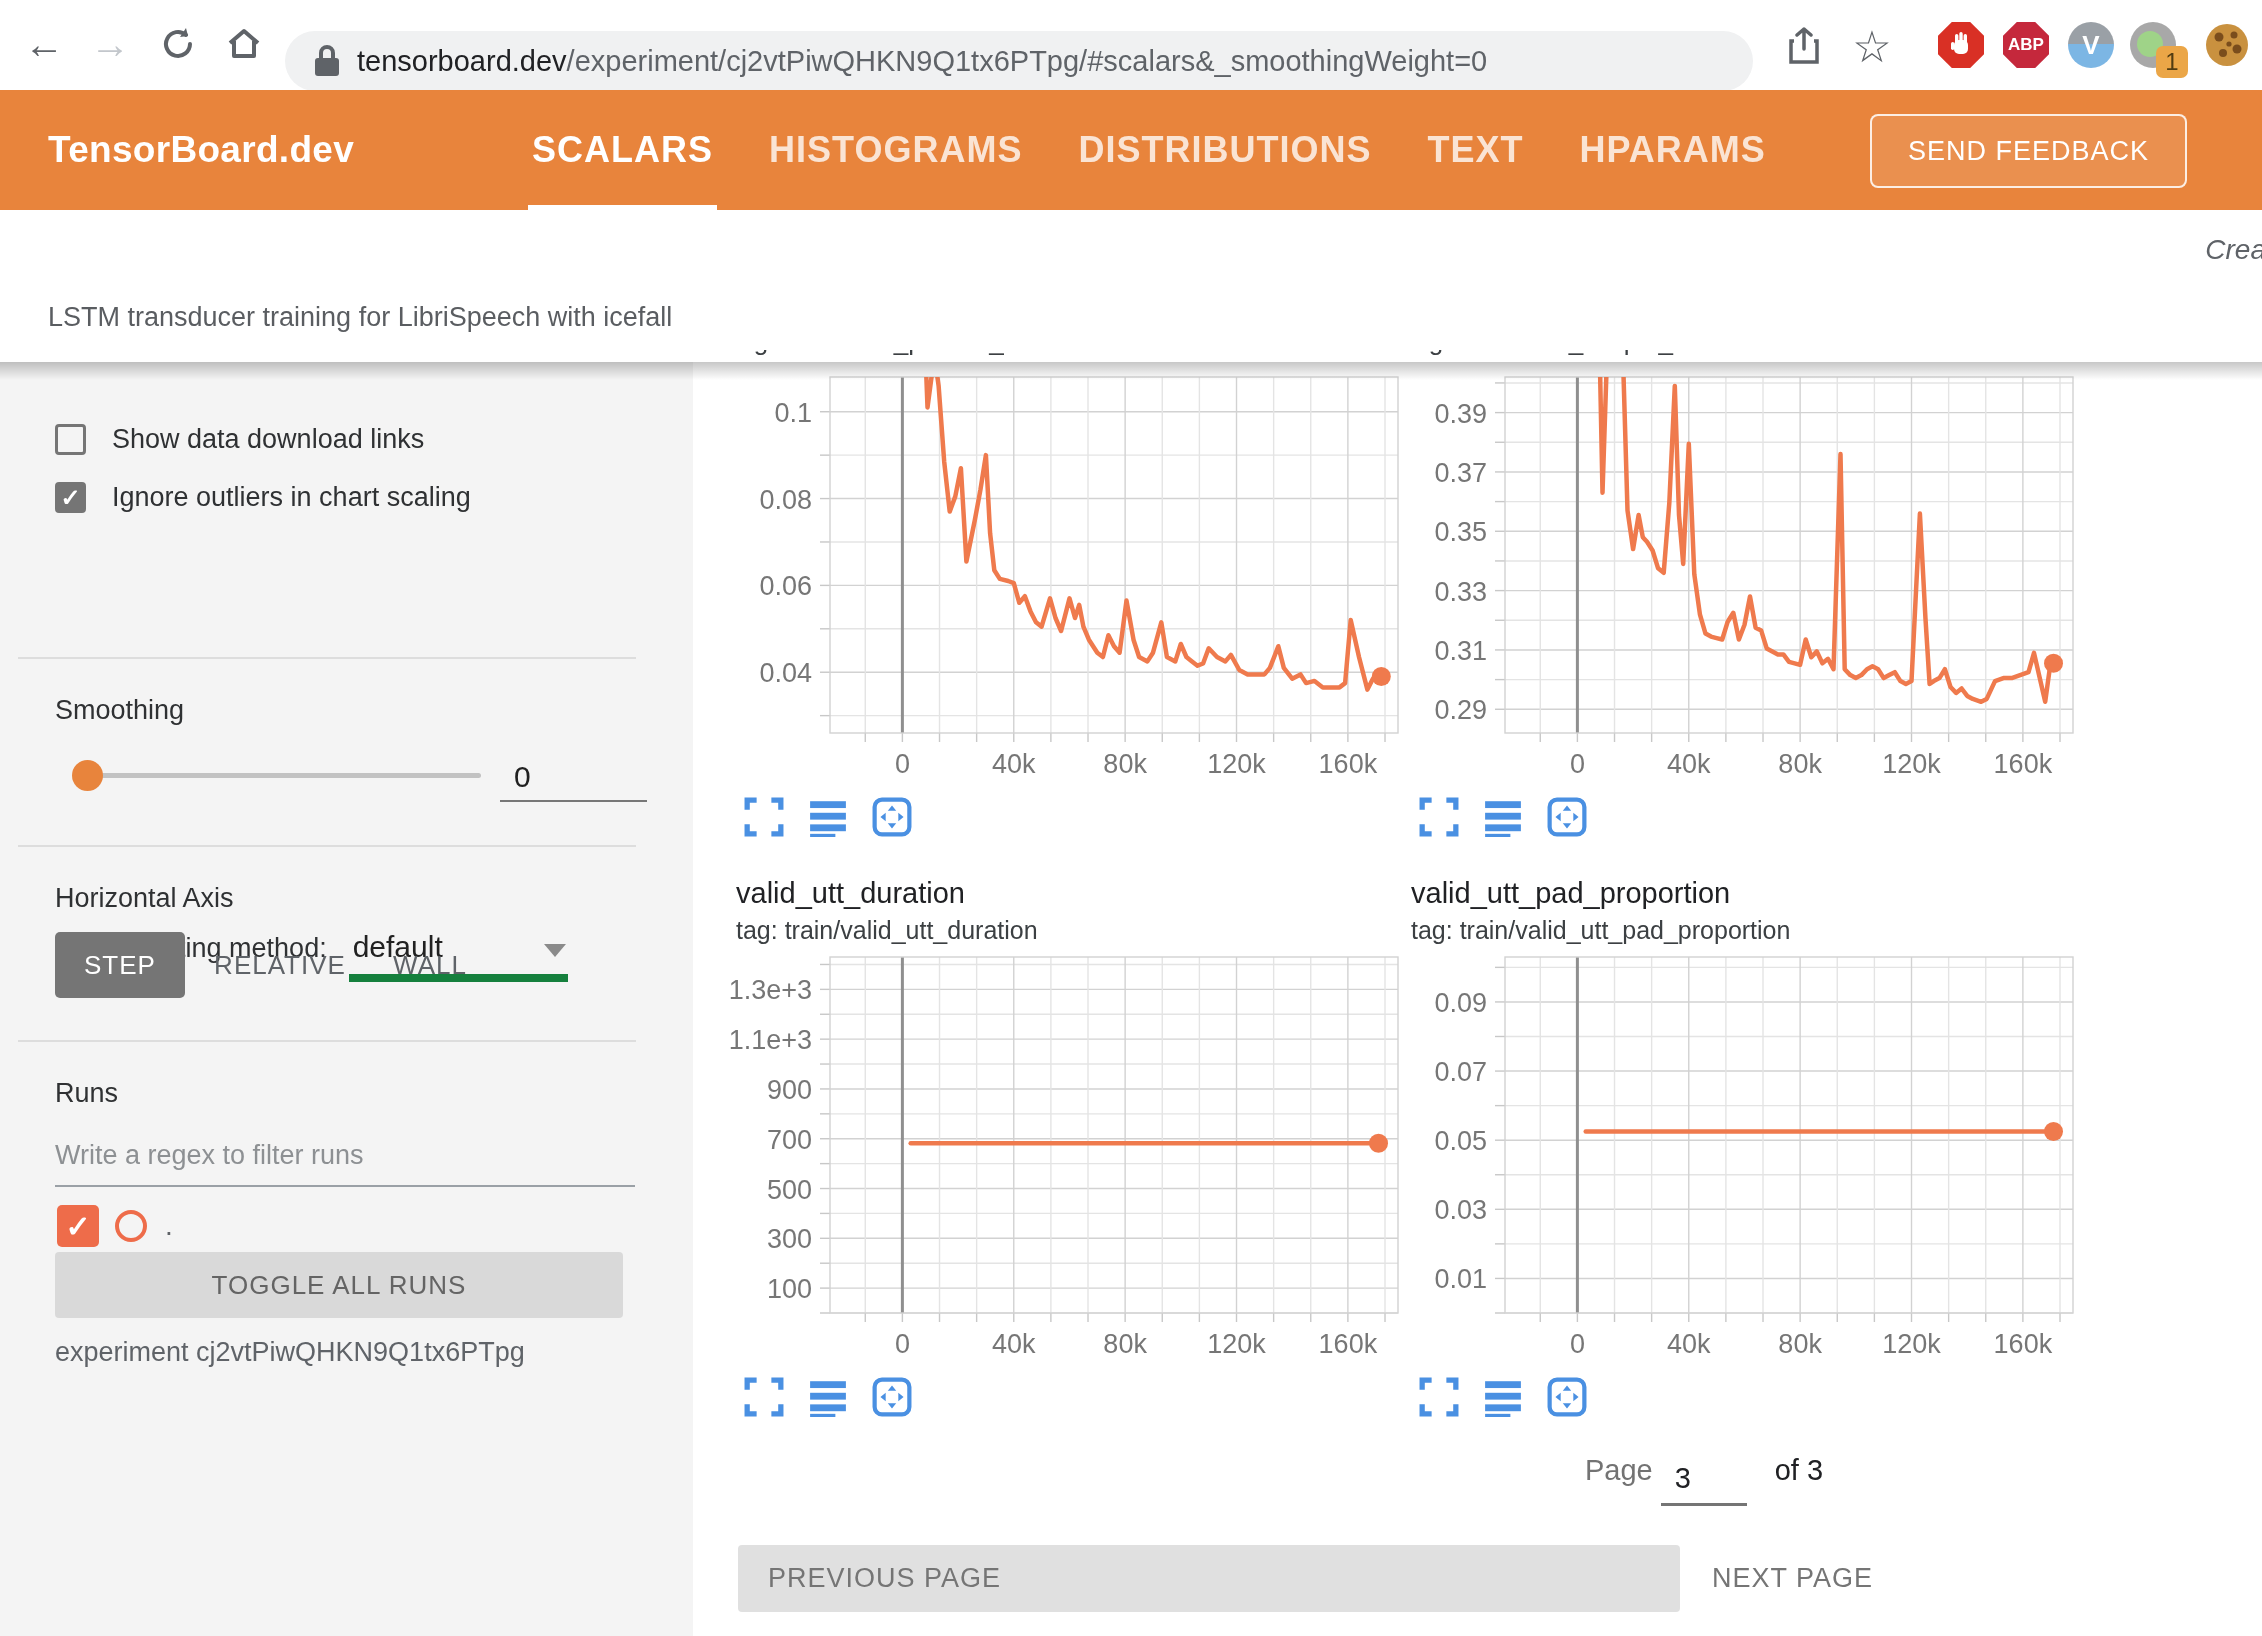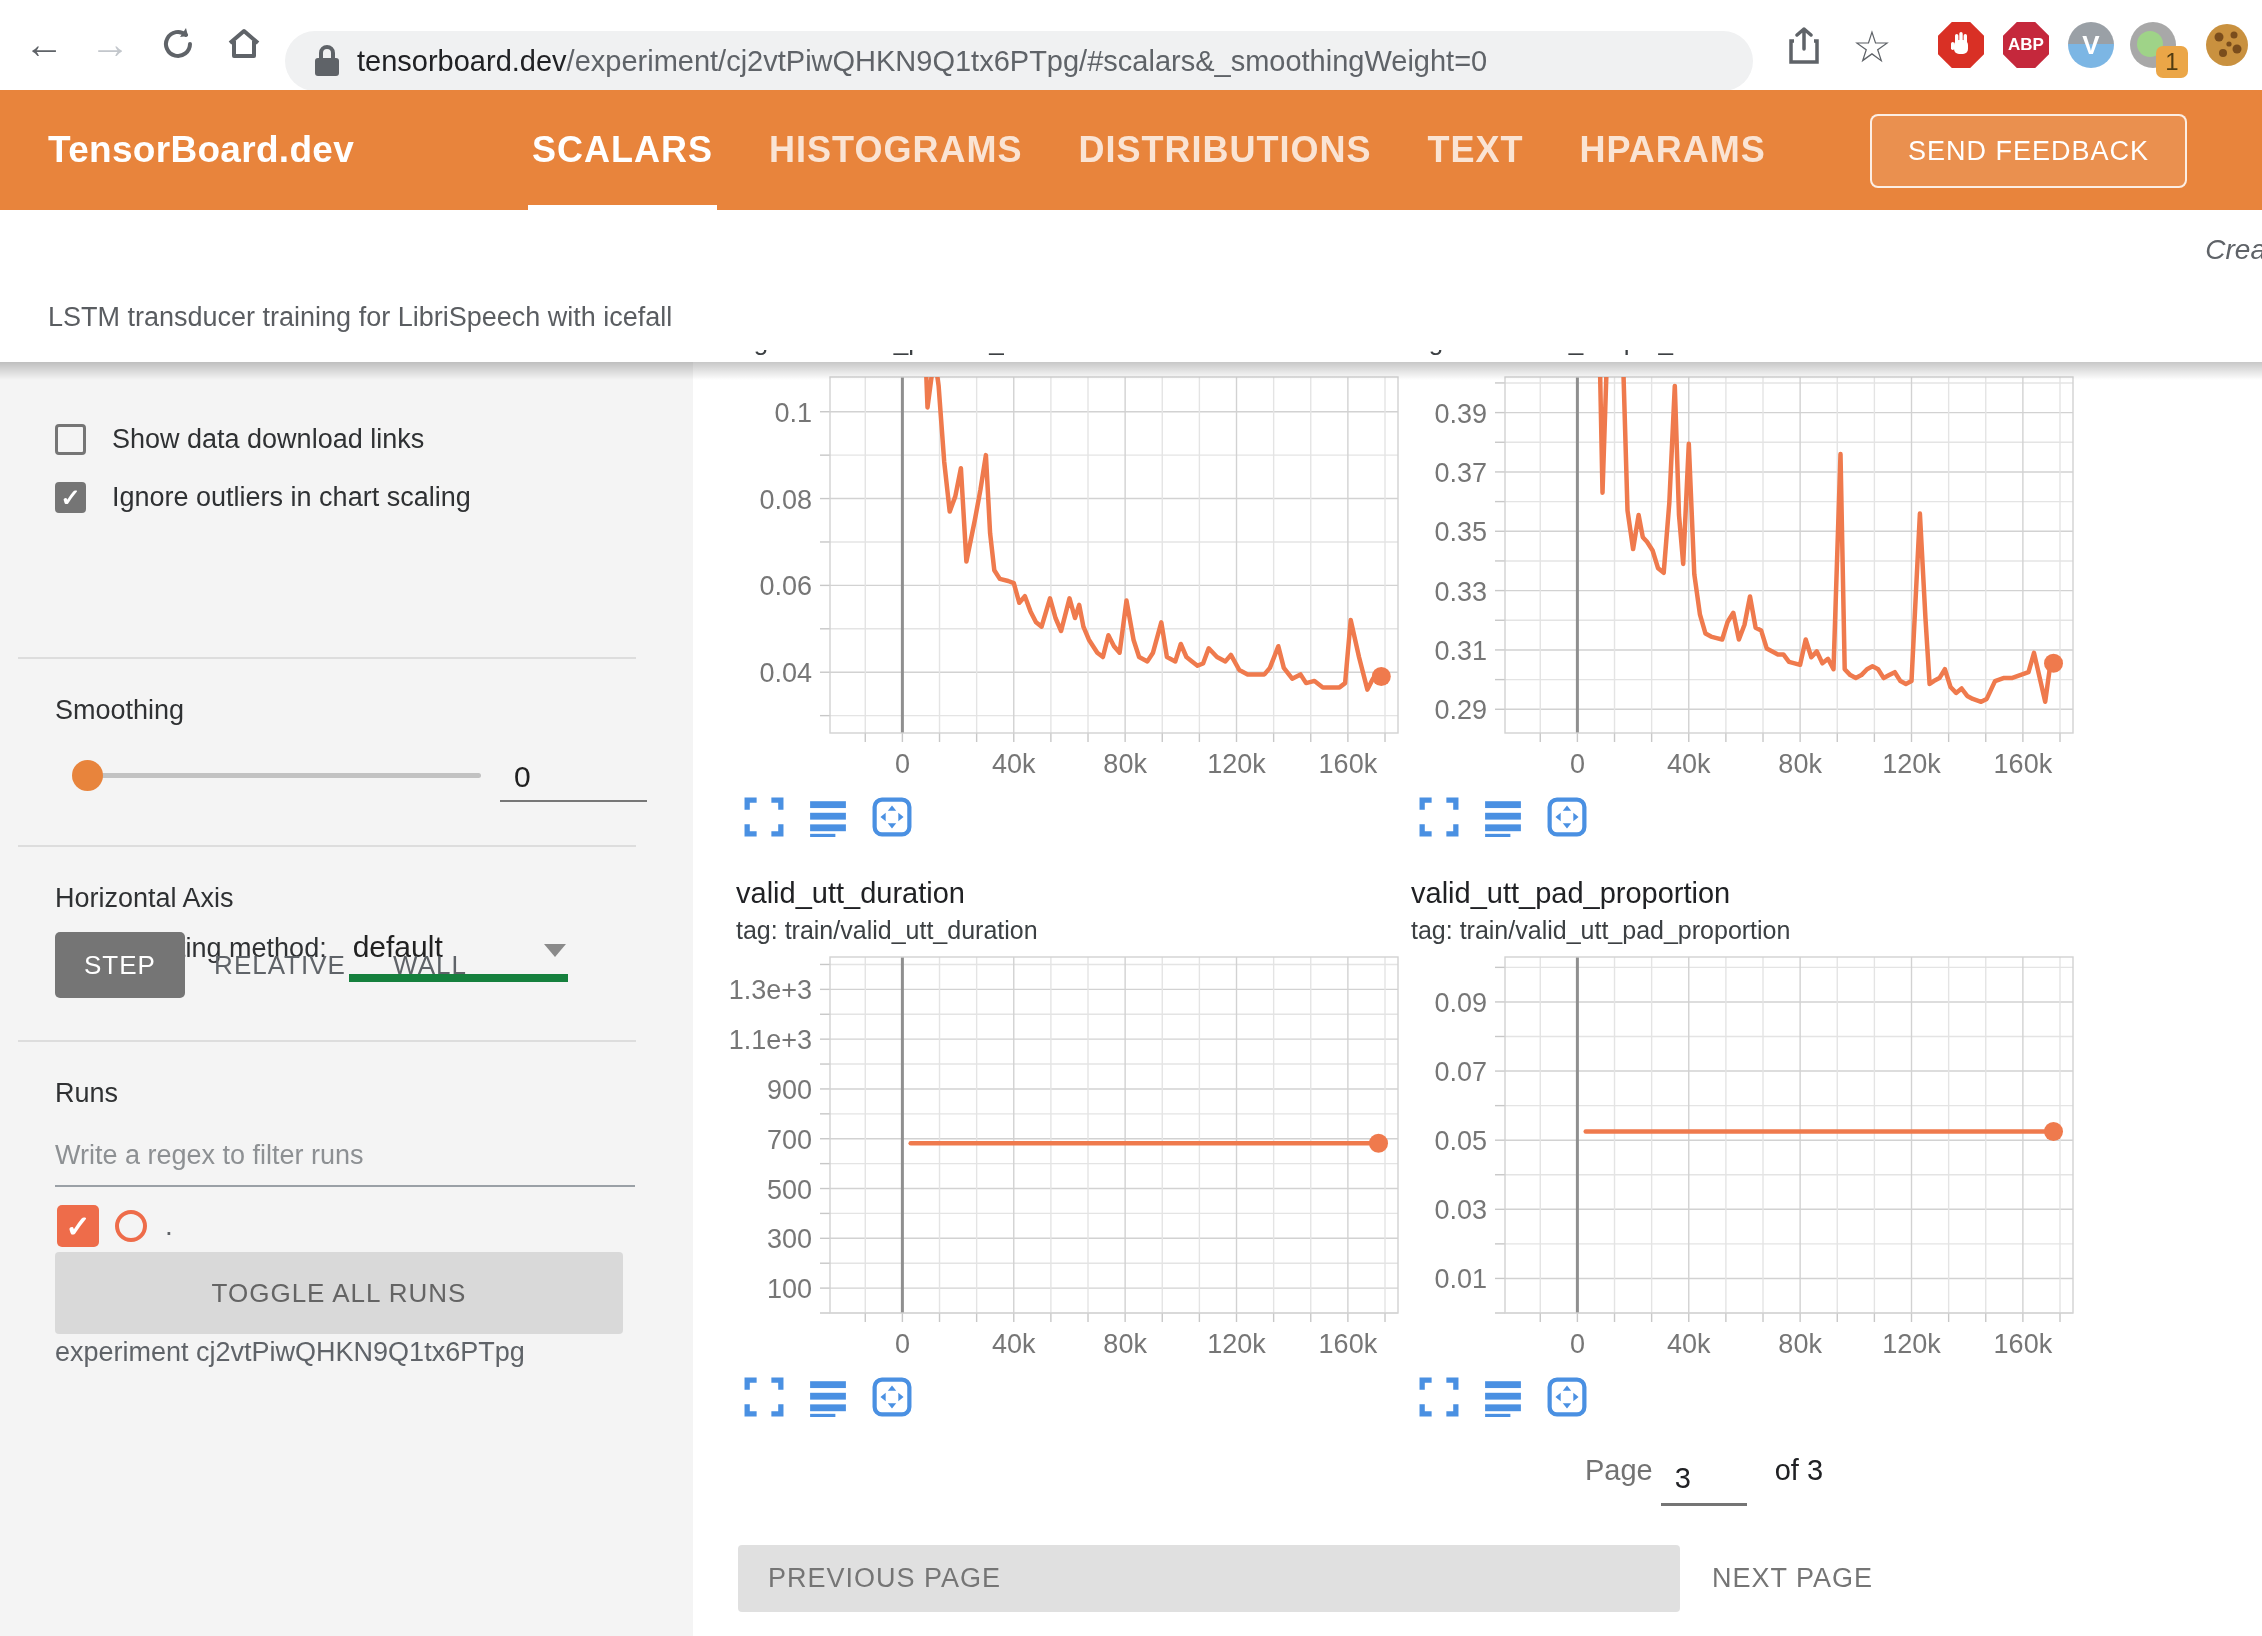--- a/index.html
+++ b/index.html
@@ -61,21 +61,21 @@
   .axis-btn{position:absolute;top:570px;height:66px;border-radius:5px;font-size:26px;letter-spacing:1px;
       display:flex;align-items:center;justify-content:center;color:#5f6368;}
   .axis-btn.sel{background:#757575;color:#fff;}
   #regex-input{position:absolute;left:55px;top:778px;width:580px;font-size:27px;color:#8d9093;
       border-bottom:2px solid #9aa0a6;padding-bottom:14px;}
   #run-row{position:absolute;left:57px;top:843px;display:flex;align-items:center;}
   #run-cb{width:42px;height:42px;border-radius:5px;background:#ee6c4a;color:#fff;display:flex;align-items:center;
       justify-content:center;font-size:30px;font-weight:bold;}
   #run-circle{width:32px;height:32px;border-radius:50%;border:4px solid #ee6c4a;margin-left:16px;box-sizing:border-box;}
   #run-label{margin-left:18px;font-size:28px;color:#5f6368;}
-  #toggle-btn{position:absolute;left:55px;top:890px;width:568px;height:82px;background:#d9d9d9;border-radius:4px;
+  #toggle-btn{position:absolute;left:55px;top:890px;width:568px;height:66px;background:#d9d9d9;border-radius:4px;
       color:#646464;font-size:26px;letter-spacing:1px;display:flex;align-items:center;justify-content:center;}
   #exp-note{position:absolute;left:55px;top:975px;font-size:27px;color:#5f6368;}
 
   
   #content{position:absolute;left:693px;top:362px;width:1569px;height:1274px;background:#fff;}
   .card{position:absolute;}
   .clipped-tag{position:absolute;overflow:hidden;height:16px;top:0;left:12px;width:600px;}
   .clipped-tag span{display:block;margin-top:-18px;font-size:26px;color:#3c4043;white-space:nowrap;}
   .chart-title{font-size:29px;color:#202124;margin:0 0 6px 16px;}
   .chart-tag{font-size:25px;color:#3c4043;margin:0 0 2px 16px;}

